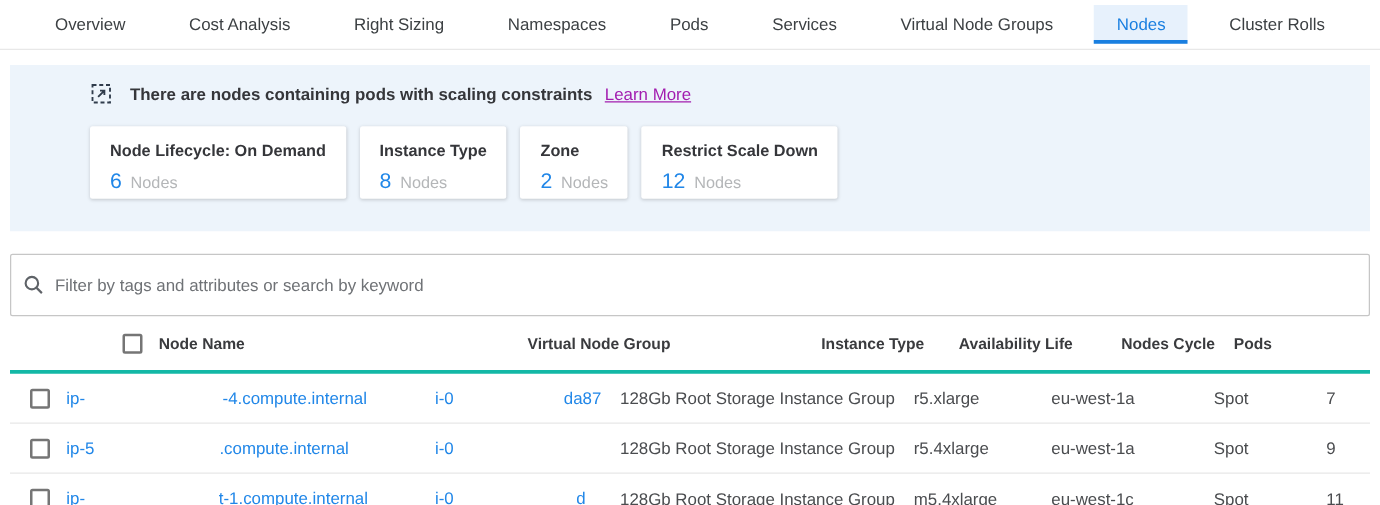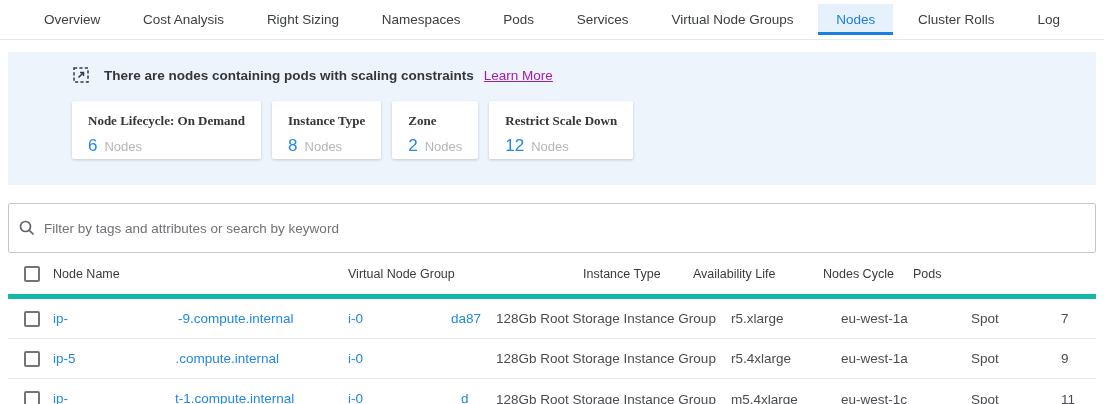--- a/index.html
+++ b/index.html
@@ -16,36 +16,36 @@
 
   
   .banner { margin:12px 8px 0 8px; height:133px; background:#edf4fb; padding:11px 0 0 64px; }
   .banner-row { display:flex; align-items:center; gap:14px; height:24px; }
   .banner-icon { width:18px; height:18px; display:inline-flex; }
   .banner-msg { font-size:13.5px; font-weight:700; color:#35363a; }
   .banner-link { font-size:13.5px; color:#a21caf; text-decoration:underline; cursor:pointer; margin-left:-4px; }
   .cards { display:flex; gap:11px; margin-top:14px; }
   .card { background:#fff; border-radius:2px; box-shadow:0 1px 3px rgba(0,0,0,.18);
     padding:12px 16px 10px 16px; height:58px; cursor:pointer; }
-  .card-title { font-size:13px; font-weight:700; color:#35363a; white-space:nowrap;font-family:Liberation Serif, serif; }
+  .card-title { font-size:13px; font-weight:700; color:#35363a; white-space:nowrap; }
   .card-value { margin-top:7px; display:flex; align-items:baseline; gap:7px; }
   .card-num { font-size:17px; color:#2187e8; }
   .card-unit { font-size:13px; color:#b4b6b8; }
 
   
   .search { margin:18px 8px 0 8px; height:50px; border:1px solid #c6c6c6; border-radius:2px;
     display:flex; align-items:center; padding:0 9px; gap:8px; background:#fff; }
   .search input { border:none; outline:none; flex:1; font-size:13.5px;
     font-family:"Liberation Sans", sans-serif; color:#3c4043; background:transparent; }
   .search input::placeholder { color:#6f7276; opacity:1; }
 
   
   .table { margin:0 8px; }
-  .thead { display:flex; align-items:center; height:46px; border-bottom:5px solid #14b8a6;
-    font-size:12.5px; font-weight:400; color:#3a3b3e; }
+  .thead { display:flex; align-items:center; height:46px; border-bottom:3px solid #14b8a6;
+    font-size:12.5px; font-weight:700; color:#3a3b3e;justify-content:center; }
   .trow { display:flex; align-items:center; height:40px; border-bottom:1px solid #e7e7e7;
     font-size:13.5px; color:#4a4c4f; }
   .trow:last-child { border-bottom:none; }
   .c { white-space:nowrap; overflow:visible; }
   .c0 { width:45px; padding-left:16px; display:flex; align-items:center; }
   .c1 { width:295px; } .c2 { width:148px; } .c3 { width:235px; }
   .c4 { width:110px; } .c5 { width:130px; } .c6 { width:90px; } .c7 { width:35px; }
   .cb { width:16px; height:16px; border:2px solid #757575; border-radius:2px;
     background:#fff; cursor:pointer; display:inline-block; }
   .link { color:#2187e8; text-decoration:none; cursor:pointer; }
@@ -57,21 +57,20 @@
 <div class="tabbar">
   <div class="tab">Overview</div>
   <div class="tab">Cost Analysis</div>
   <div class="tab">Right Sizing</div>
   <div class="tab">Namespaces</div>
   <div class="tab">Pods</div>
   <div class="tab">Services</div>
   <div class="tab">Virtual Node Groups</div>
   <div class="tab active">Nodes</div>
   <div class="tab">Cluster Rolls</div>
-  <div class="tab">Log</div>
 </div>
 
 <div class="banner">
   <div class="banner-row">
     <span class="banner-icon">
       <svg width="18" height="18" viewBox="0 0 18 18">
         <rect x="2" y="2" width="14" height="14" fill="none" stroke="#303c4c" stroke-width="1.5" stroke-dasharray="3.2 2.2"></rect>
         <path d="M6.5 11.5 L11.5 6.5 M8 6.5 H11.5 V10" fill="none" stroke="#303c4c" stroke-width="1.5"></path>
       </svg>
     </span>
@@ -131,21 +130,21 @@
     <div class="c c5">Availability Life</div>
     <div class="c c6">Nodes Cycle</div>
     <div class="c c7">Pods</div>
   </div>
 
   <div class="trow">
     <div class="c c0">
         <span class="cb"></span>
       </div>
     <div class="c c1">
-      <a class="link">ip-</a><span class="redact" style="width:110px"></span><a class="link">-9.compute.internal</a>
+      <a class="link">ip-</a><span class="redact" style="width:110px"></span><a class="link">-4.compute.internal</a>
     </div>
     <div class="c c2">
       <a class="link">i-0</a><span class="redact" style="width:88px"></span><a class="link">da87</a>
     </div>
     <div class="c c3">128Gb Root Storage Instance Group</div>
     <div class="c c4">r5.xlarge</div>
     <div class="c c5">eu-west-1a</div>
     <div class="c c6">Spot</div>
     <div class="c c7">7</div>
   </div>

